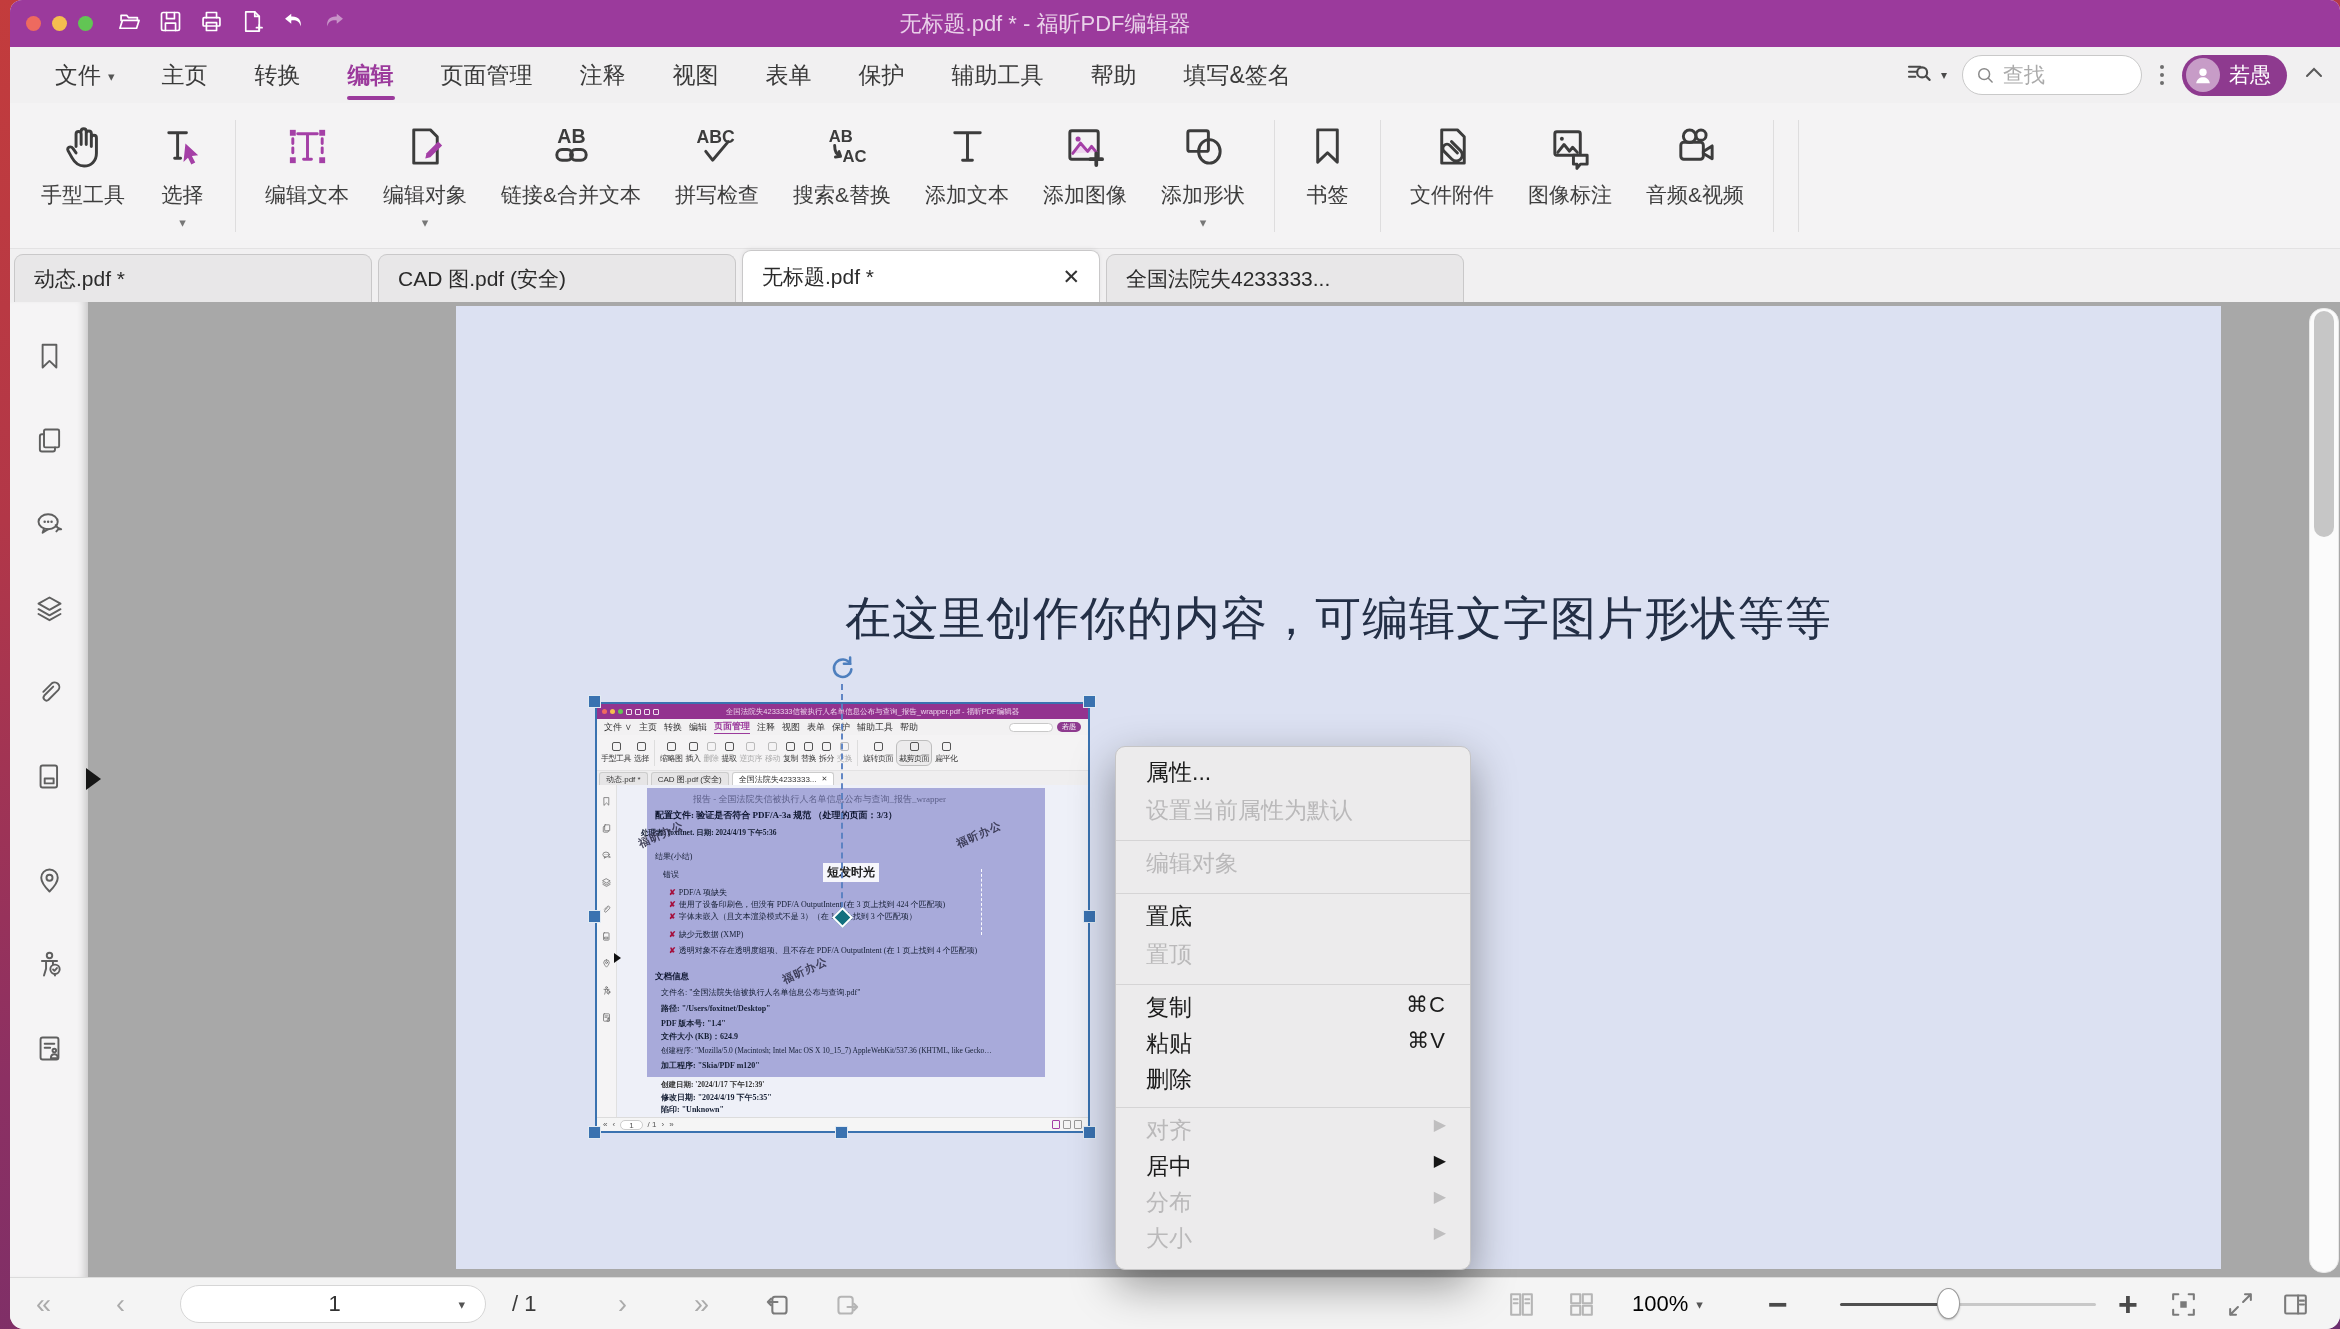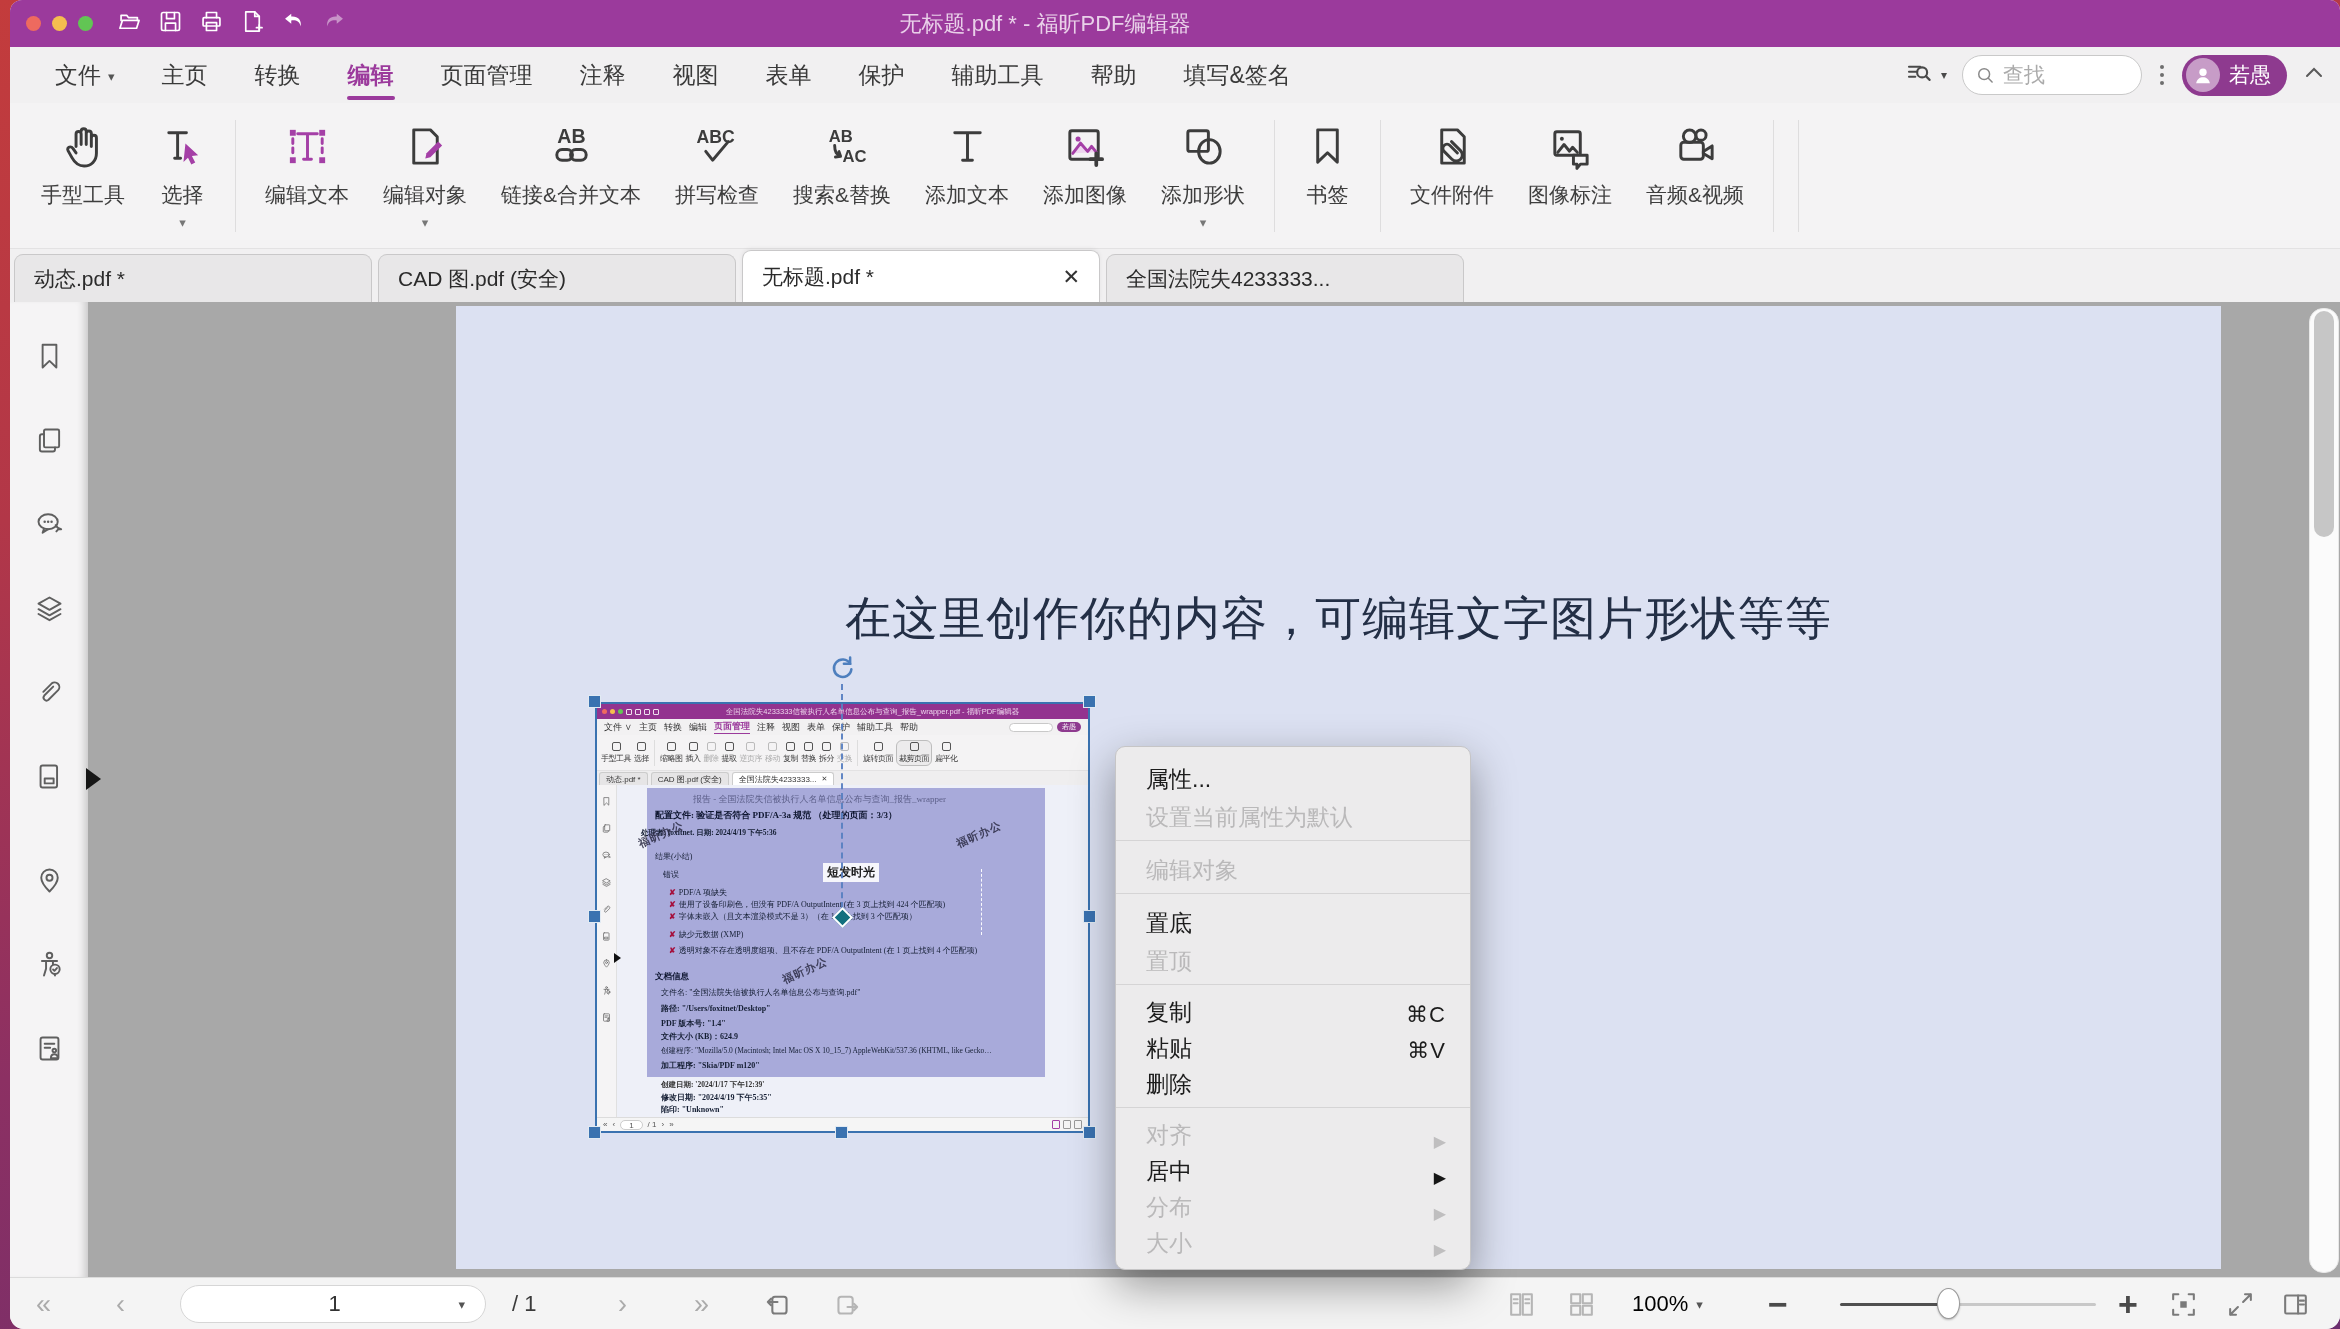--- a/index.html
+++ b/index.html
@@ -116,21 +116,21 @@
 .m-center-label{position:absolute;left:226px;top:78px;background:#F6F6FB;padding:1px 4px;font-size:12px;font-weight:bold;color:#1D1D1D;font-family:"Liberation Serif",serif;z-index:1;white-space:nowrap}
 .m-dash{position:absolute;left:384px;top:84px;height:66px;border-left:1.5px dashed rgba(255,255,255,.95);z-index:2}
 .m-status{position:absolute;left:0;right:0;bottom:0;height:14px;background:#F5F5F5;border-top:1px solid #DCDCDC;display:flex;align-items:center;font-size:8px;color:#555;padding:0 6px;gap:5px}
 .m-status .mpill{border:1px solid #CCC;border-radius:5px;background:#fff;padding:0 8px;height:10px;line-height:9px}
 .m-status .msp{margin-left:auto;display:flex;gap:3px}
 .m-status .msq{width:8px;height:9px;border:1px solid #999;border-radius:1px}
 .m-status .msq.p{border-color:#A43FA6}
 
 
 .ctx{position:absolute;left:1105px;top:746px;width:356px;background:#ECEBEC;border:1px solid #C6C5C6;border-radius:10px;box-shadow:0 16px 44px rgba(0,0,0,.38);z-index:9;padding:10px 0;overflow:hidden}
-.ctx-row{height:38px;display:flex;align-items:flex-end;padding:0 24px 0 30px;font-size:23px;color:#1C1C1C}
+.ctx-row{height:38px;display:flex;align-items:flex-start;padding:0 24px 0 30px;font-size:23px;color:#1C1C1C}
 .ctx-row.sm{height:36px}
 .ctx-row.disabled{color:#BAB9BA}
 .ctx-label{flex:1;white-space:nowrap}
 .ctx-shortcut{font-size:22px;color:#1C1C1C;letter-spacing:1px}
 .ctx-arrow{font-size:16px;color:#161616;margin-left:12px}
 .ctx-row.disabled .ctx-arrow{color:#BFBEBF}
 .ctx-sep{height:1px;background:#D5D4D5;margin:7px 0}
 
 
 .statusbar{position:absolute;left:0;right:0;bottom:0;height:52px;background:#F4F4F4;border-top:1px solid #DBDBDB;z-index:7}

